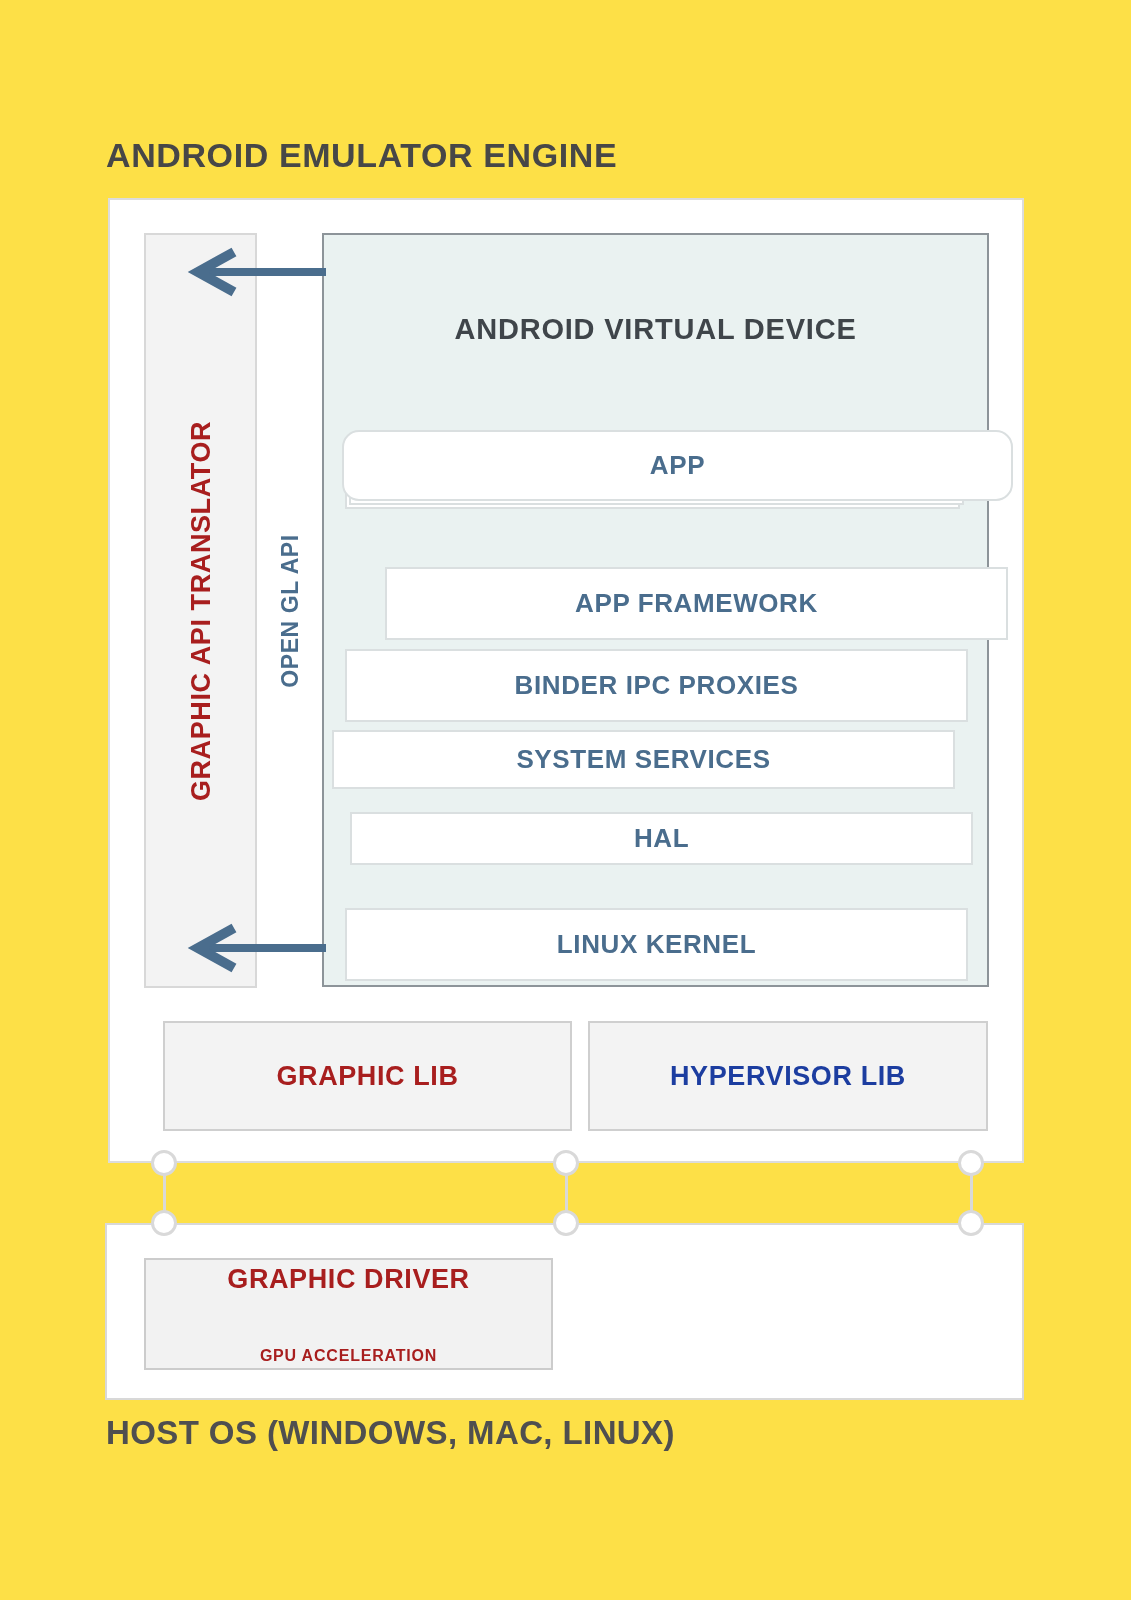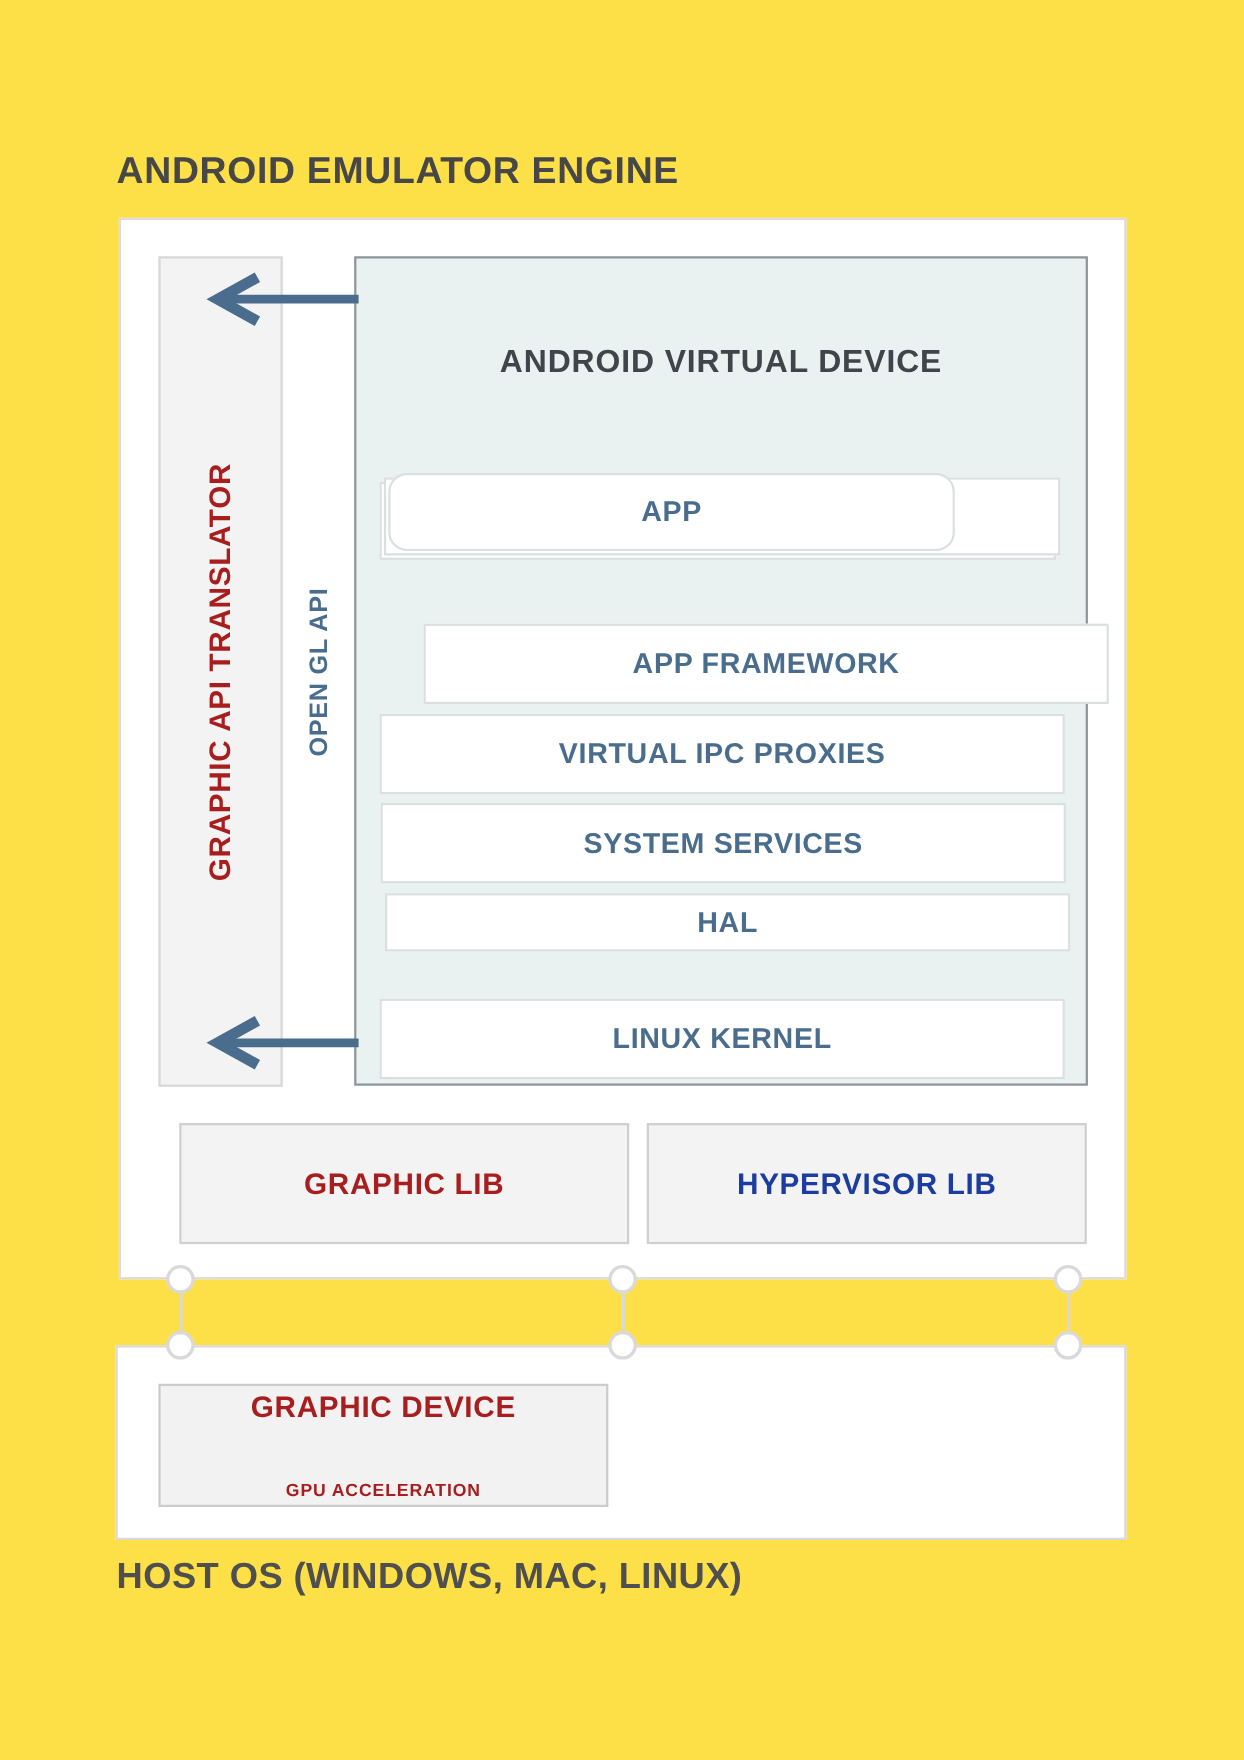--- a/index.html
+++ b/index.html
@@ -52,24 +52,24 @@
     left:0;top:78px;width:100%;text-align:center;
     font-size:29px;font-weight:700;color:#3f454a;letter-spacing:.8px;
   }
   .card{
     background:#ffffff;border:2px solid #dadfe0;
     display:flex;align-items:center;justify-content:center;
     font-size:26px;font-weight:700;color:#4a6d8d;letter-spacing:.6px;
   }
   .app-ghost1{left:21px;top:203px;width:615px;height:71px;background:#fff;border:2px solid #dadfe0;}
   .app-ghost2{left:25px;top:199px;width:615px;height:71px;background:#fff;border:2px solid #dadfe0;}
-  .app-card{left:29px;top:195px;width:515px;height:71px;border-radius:17px;}
+  .app-card{left:18px;top:195px;width:671px;height:71px;border-radius:17px;}
   .layer-0{left:21px;top:332px;width:623px;height:73px;margin-left:40px;}
   .layer-1{left:21px;top:414px;width:623px;height:73px;}
-  .layer-2{left:22px;top:495px;width:623px;height:73px;}
+  .layer-2{left:8px;top:495px;width:623px;height:59px;}
   .layer-3{left:26px;top:577px;width:623px;height:53px;}
   .layer-4{left:21px;top:673px;width:623px;height:73px;}
 
   .arrow-svg{position:absolute;width:136px;height:52px;overflow:visible;}
   .arrow-top{left:190px;top:246px;}
   .arrow-bottom{left:190px;top:922px;}
 
   .lib-box{
     top:1021px;height:110px;background:#f3f3f3;border:2px solid #cfcfcf;
     display:flex;align-items:center;justify-content:center;
@@ -113,21 +113,21 @@
   </div>
 
   <div class="abs avd-box">
     <div class="abs avd-title">ANDROID VIRTUAL DEVICE</div>
 
     <div class="abs app-ghost1"></div>
     <div class="abs app-ghost2"></div>
     <div class="abs card app-card">APP</div>
 
     <div class="abs card layer-0">APP FRAMEWORK</div>
-    <div class="abs card layer-1">VIRTUAL IPC PROXIES</div>
+    <div class="abs card layer-1">BINDER IPC PROXIES</div>
     <div class="abs card layer-2">SYSTEM SERVICES</div>
     <div class="abs card layer-3">HAL</div>
     <div class="abs card layer-4">LINUX KERNEL</div>
   </div>
 
   <svg class="arrow-svg arrow-top" viewBox="0 0 136 52" xmlns="http://www.w3.org/2000/svg">
     <path d="M136 26 H12" stroke="#4a6d8d" stroke-width="8" fill="none"></path>
     <path d="M44 6 L8 26 L44 46" stroke="#4a6d8d" stroke-width="10" fill="none" stroke-linejoin="miter"></path>
   </svg>
   <svg class="arrow-svg arrow-bottom" viewBox="0 0 136 52" xmlns="http://www.w3.org/2000/svg">
@@ -146,19 +146,19 @@
   <div class="abs conn-circle" style="left:553px;top:1150px;"></div>
   <div class="abs conn-circle" style="left:553px;top:1210px;"></div>
 
   <div class="abs conn-line" style="left:970px;"></div>
   <div class="abs conn-circle" style="left:958px;top:1150px;"></div>
   <div class="abs conn-circle" style="left:958px;top:1210px;"></div>
 
   <div class="abs host-box"></div>
 
   <div class="abs driver-box graphic-driver">
-    <div class="driver-title">GRAPHIC DEVICE</div>
+    <div class="driver-title">GRAPHIC DRIVER</div>
     <div class="driver-sub">GPU ACCELERATION</div>
   </div>
 
   <div class="abs host-title">HOST OS (WINDOWS, MAC, LINUX)</div>
 
 </div>
 
 </body></html>

